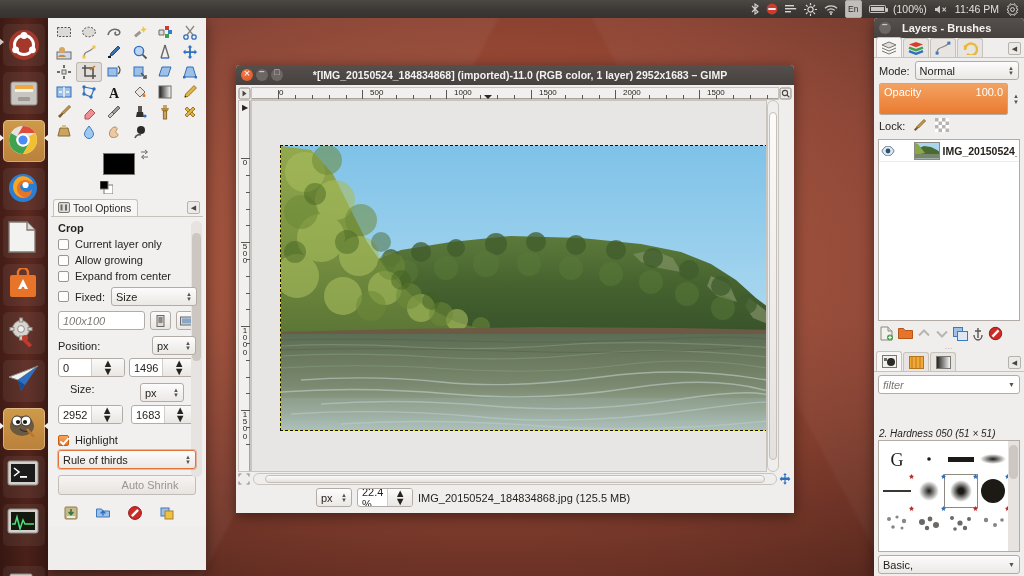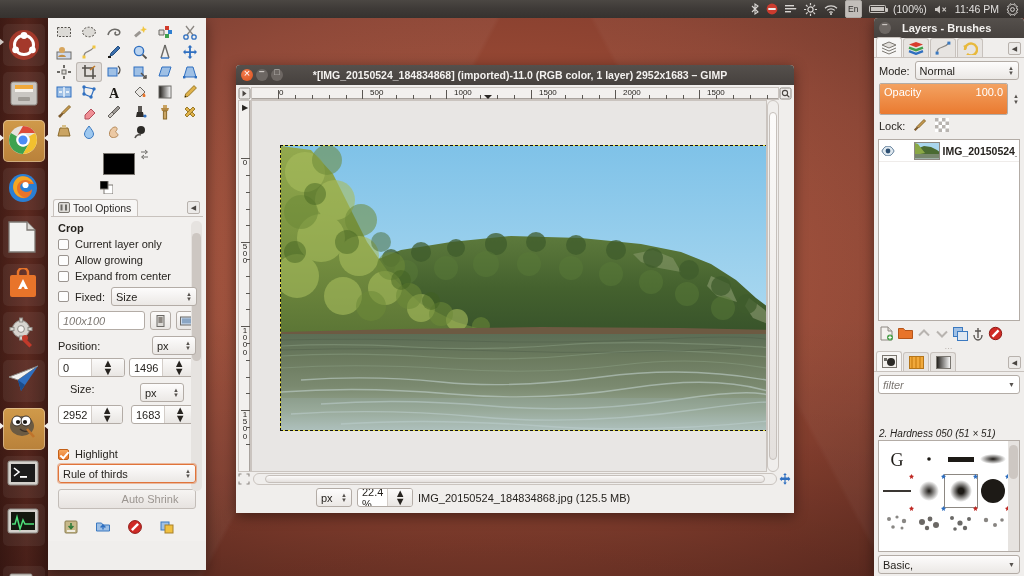--- a/index.html
+++ b/index.html
@@ -760,21 +760,21 @@
         <div style="display:flex;align-items:flex-start;gap:5px;margin:3px 13px;">
           <span class="lbl" style="flex:1;">Size:</span>
           <span class="combo" style="width:44px;">
             <span>px</span>
             <span class="arrows">
                 <span>▲</span>
                 <span>▼</span>
               </span>
           </span>
         </div>
-        <div style="display:flex;gap:8px;margin:2px 1px 24px 1px;justify-content:center;">
+        <div style="display:flex;gap:8px;margin:2px 1px 10px 1px;justify-content:center;">
           <span class="spin" style="flex:1;">
             <span>2952</span>
             <span class="arrows">
                 <span>▲</span>
                 <span>▼</span>
               </span>
           </span>
           <span class="spin" style="flex:1;">
             <span>1683</span>
             <span class="arrows">

